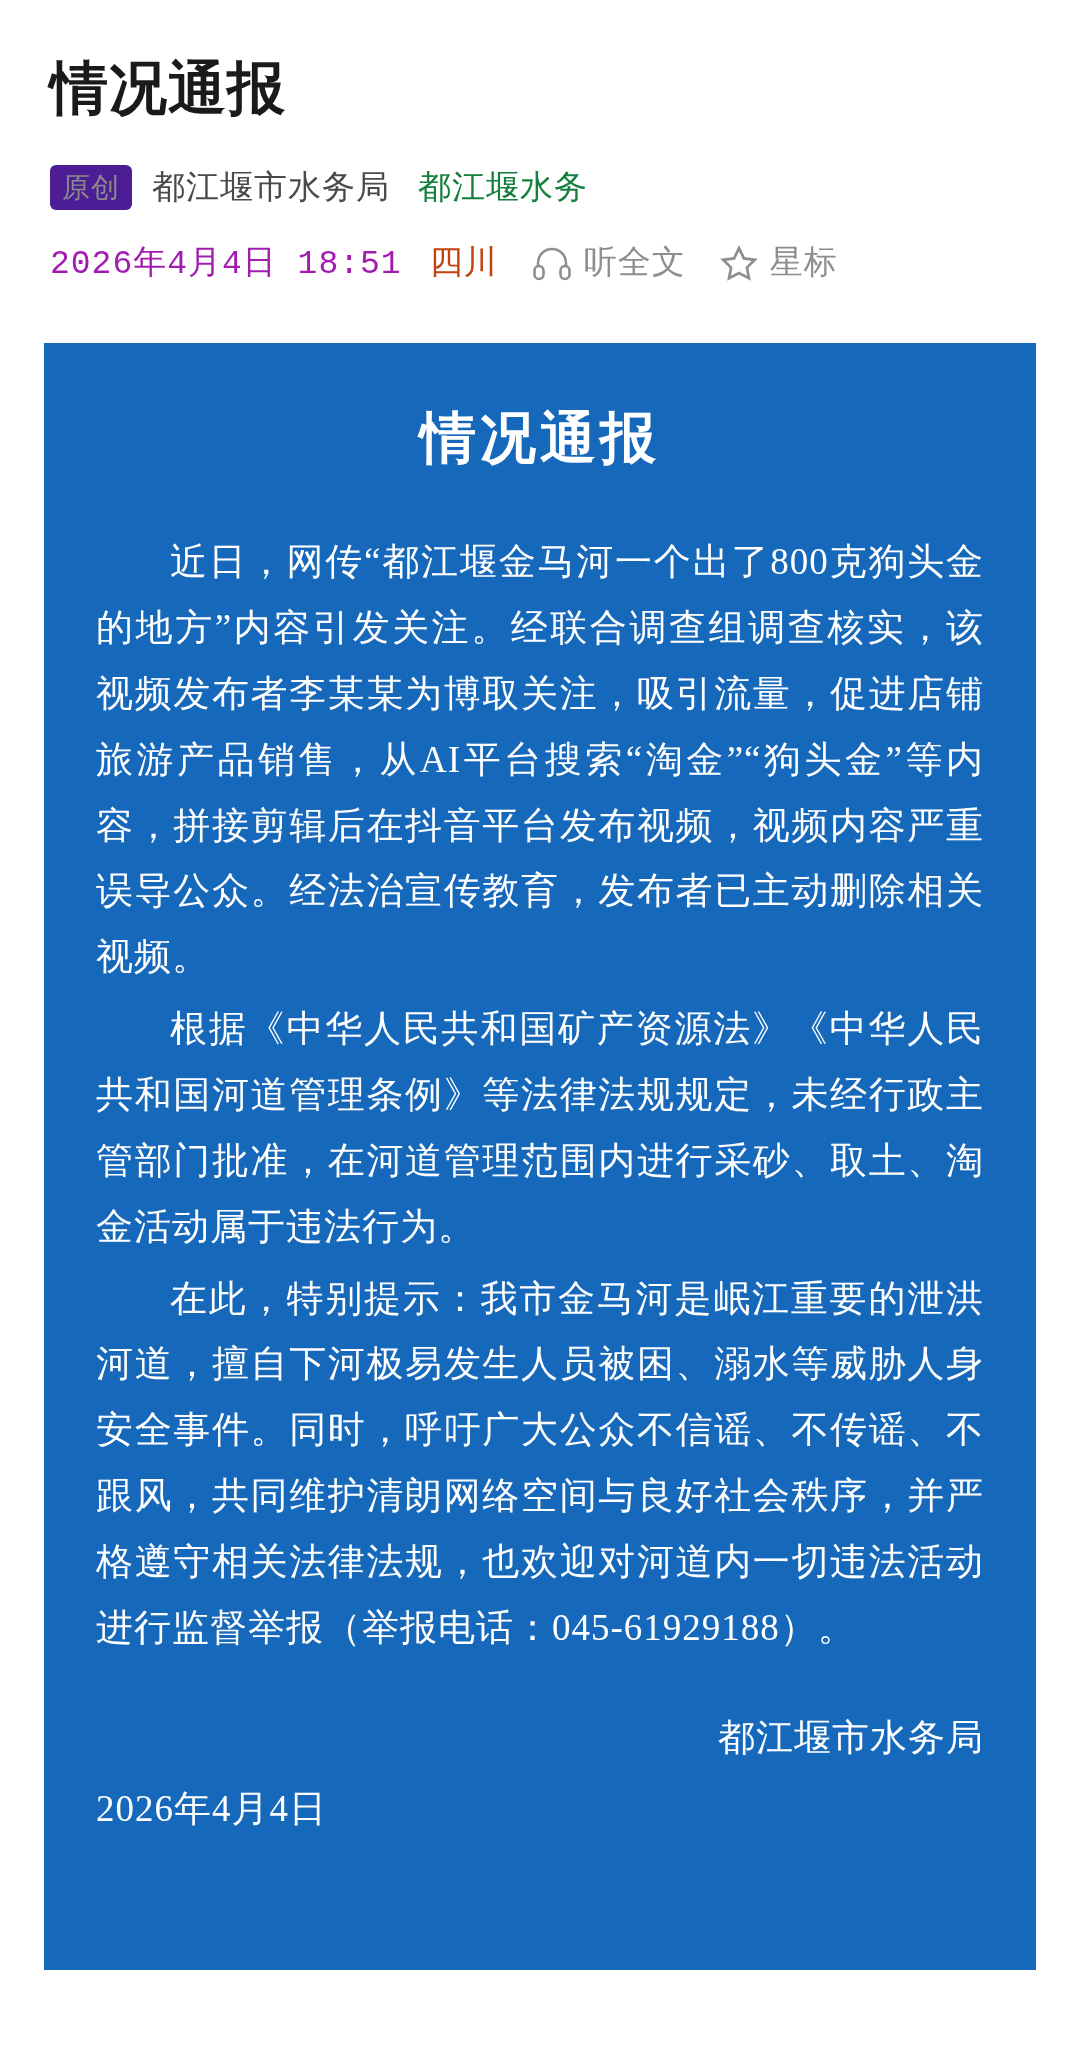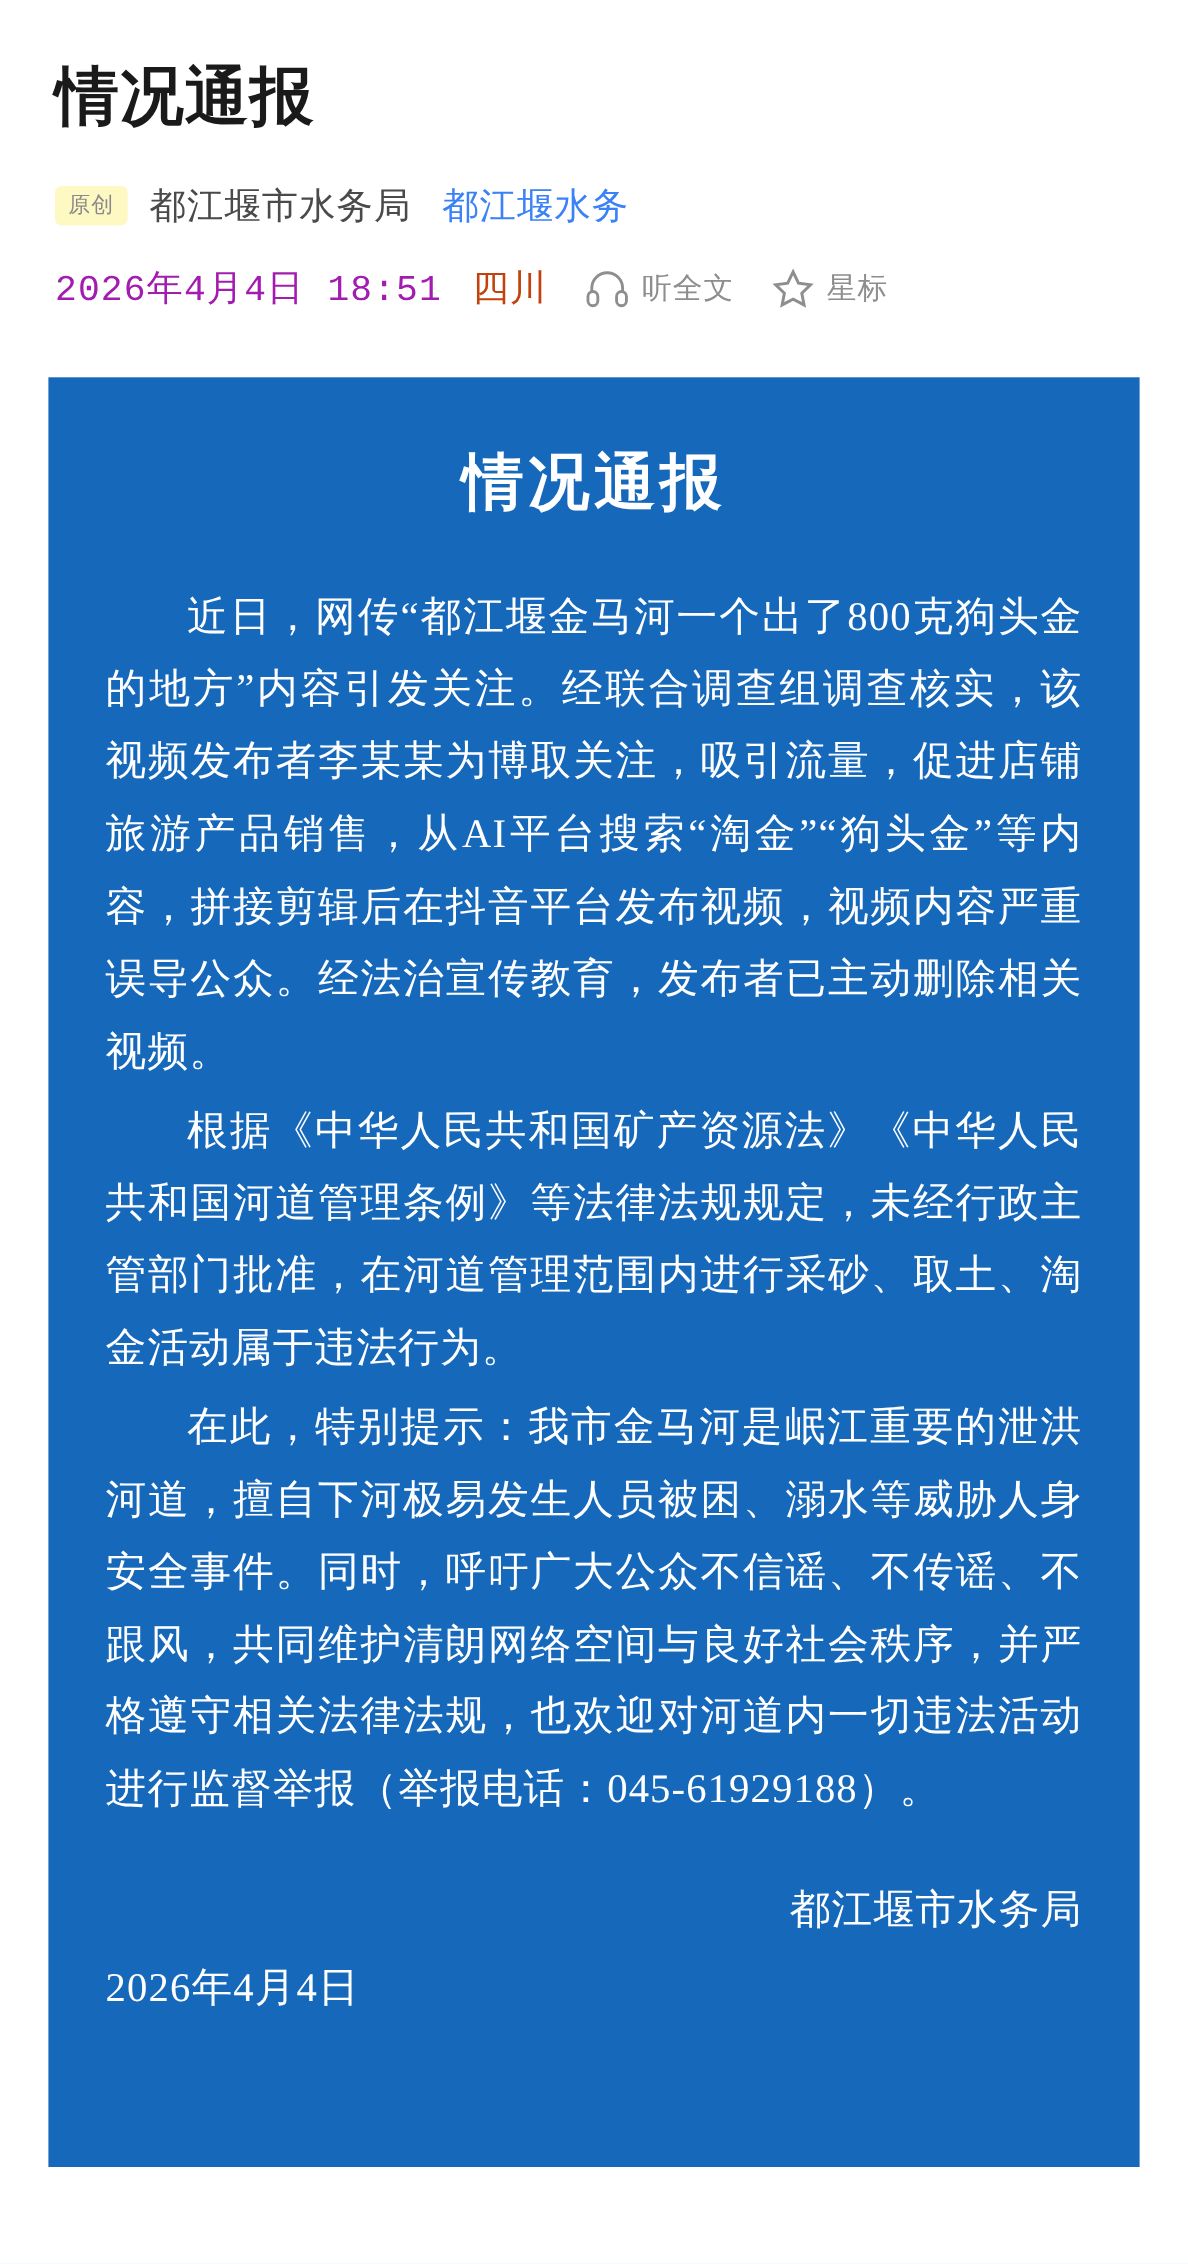--- a/index.html
+++ b/index.html
@@ -32,40 +32,40 @@
     display: flex;
     align-items: center;
     margin-top: 40px;
     flex-wrap: nowrap;
   }
 
   .original-badge {
     display: inline-flex;
     align-items: center;
     justify-content: center;
-    background: #fef9c3;
+    background: #4c1d95;
     color: #8a8a8a;
-    font-size: 20px;
+    font-size: 28px;
     padding: 6px 12px;
     border-radius: 6px;
     line-height: 1.2;
     letter-spacing: 1px;
     font-family: Liberation Serif, serif;
   }
 
   .meta-author {
     font-size: 33px;
     color: #4a4a4a;
     margin-left: 20px;
     letter-spacing: 1px;
   }
 
   .meta-account {
     font-size: 33px;
-    color: #3b82f6;
+    color: #15803d;
     margin-left: 28px;
     letter-spacing: 1px;
   }
 
   .meta-row2 {
     display: flex;
     align-items: center;
     margin-top: 30px;
     color: #9b9b9b;
     font-size: 33px;
@@ -83,21 +83,21 @@
   }
   .star-group {
     display: flex;
     align-items: center;
     margin-left: 34px;
     color: #8e8e8e;
     justify-content: center;
   }
   .listen-label, .star-label {
     margin-left: 12px;
-    font-size: 27px;
+    font-size: 33px;
     color: #8e8e8e;
   }
 
   .icon-svg { display: block; }
 
   .poster {
     margin: 58px 44px 0 44px;
     background: #1668bb;
     padding: 58px 52px 130px 52px;
     min-height: 1220px;

